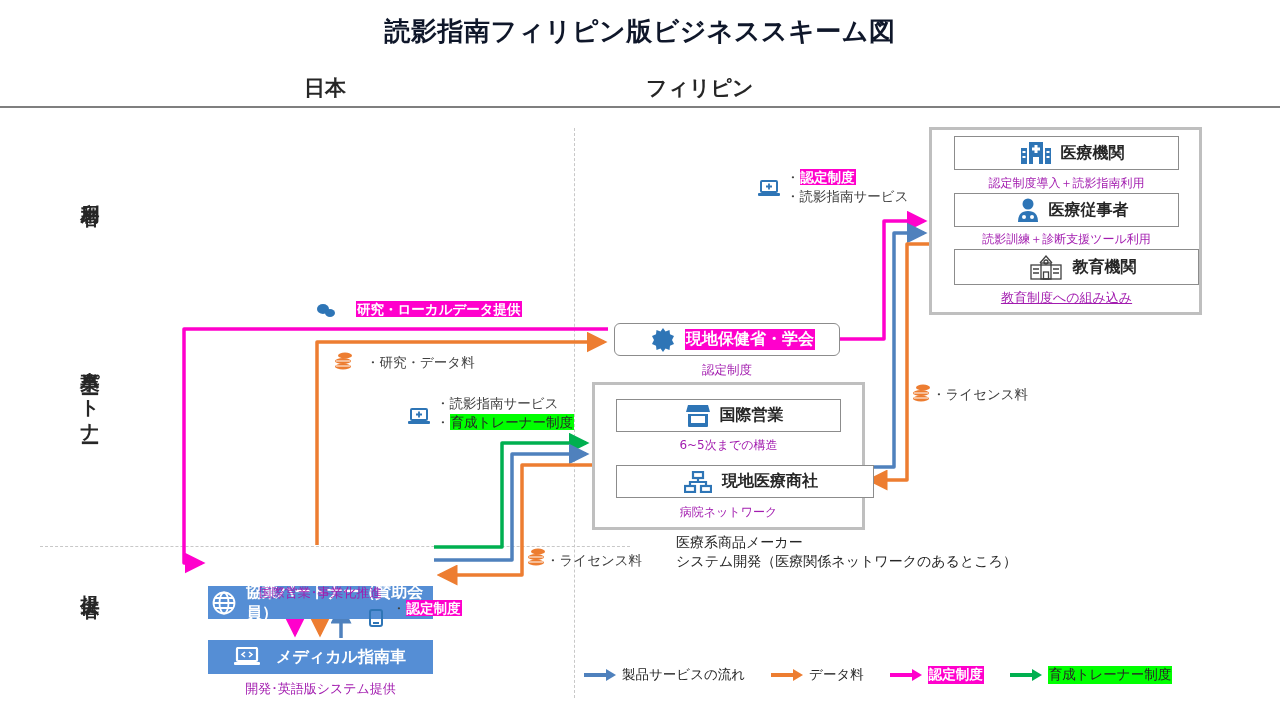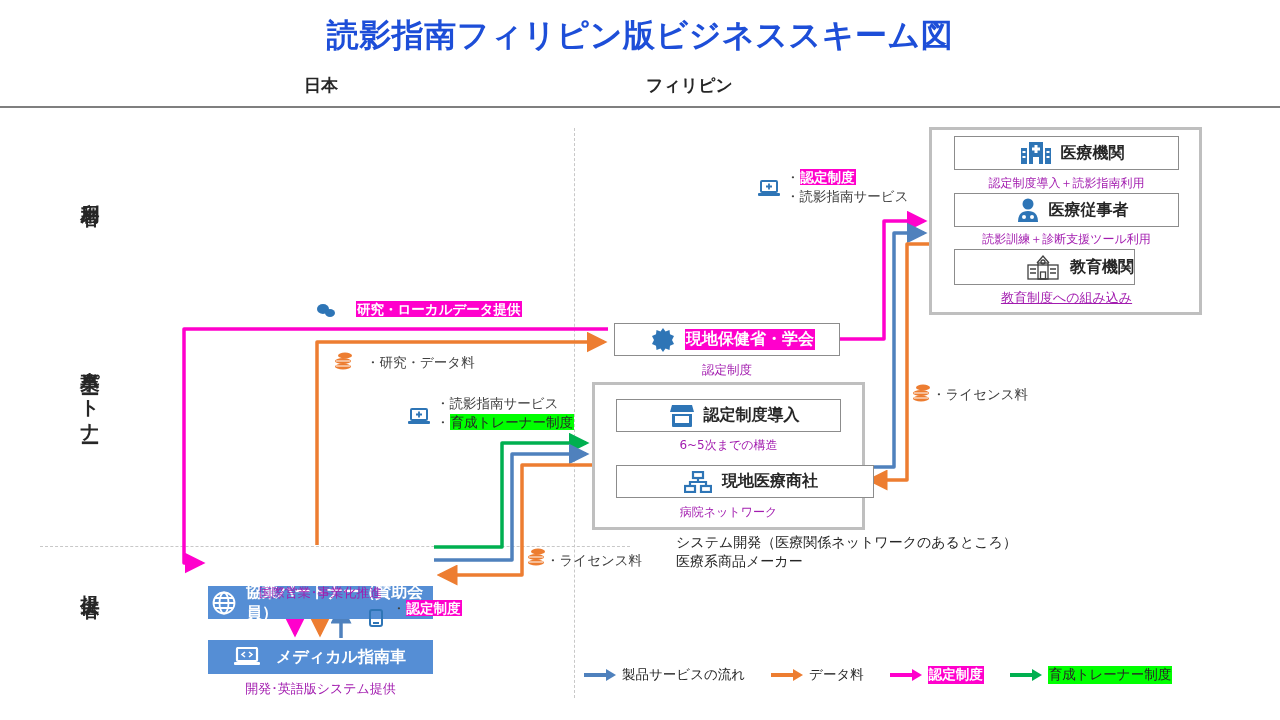--- a/index.html
+++ b/index.html
@@ -1,20 +1,20 @@
 <!DOCTYPE html>
 <html><head>
 <meta charset="utf-8">
 <style>
   html, body { margin:0; padding:0; }
   body { width:1280px; height:720px; position:relative; background:#ffffff; overflow:hidden;
          font-family:"DejaVu Sans", "Liberation Sans", sans-serif; color:#262626; }
   .abs { position:absolute; }
-  .title { left:0; width:1280px; top:14px; text-align:center; font-size:32px; font-weight:bold; color:#1d4ed8; letter-spacing:0.5px; }
-  .col-head { top:74px; font-size:17px; font-weight:bold; color:#262626; }
+  .title { left:0; width:1280px; top:14px; text-align:center; font-size:26px; font-weight:bold; color:#0f172a; letter-spacing:0.5px; }
+  .col-head { top:74px; font-size:21px; font-weight:bold; color:#262626; }
   .top-rule { left:0; top:106px; width:1280px; height:2px; background:#7f7f7f; }
   .vdash { left:574px; top:128px; width:0; height:570px; border-left:1px dashed #c8c8c8; }
   .hdash { left:40px; top:546px; width:590px; height:0; border-top:1px dashed #c8c8c8; }
   .row-label { font-size:19px; font-weight:bold; color:#262626; writing-mode:vertical-rl; text-orientation:upright; letter-spacing:2px; }
   .group { border:3px solid #bfbfbf; background:#fff; box-sizing:border-box; }
   .box { border:1px solid #8c8c8c; background:#fff; box-sizing:border-box; display:flex; align-items:center; justify-content:center; gap:10px; font-size:16px; font-weight:bold; color:#262626;padding-left:12px; }
   .box-blue { background:#558ed5; color:#fff; font-size:16px; font-weight:bold; display:flex; align-items:center; gap:10px; box-sizing:border-box; }
   .caption { font-size:12px; color:#a21caf; text-align:center; white-space:nowrap; }
   .note { font-size:13.5px; color:#404040; white-space:nowrap; line-height:19px; }
   .hl-pink { background:#ff00cc; color:#fff; font-weight:bold; padding:0 1px; }
@@ -102,21 +102,21 @@
         <circle cx="11" cy="6" r="5.5" fill="#2e75b6"></circle>
         <path d="M1,24 Q1,13 11,13 Q21,13 21,24 z" fill="#2e75b6"></path>
         <circle cx="7" cy="19" r="2" fill="#fff"></circle>
         <circle cx="15" cy="19" r="2" fill="#fff"></circle>
       </svg>
   </span>
   <span>医療従事者</span>
 </div>
 <div class="abs caption" style="left:954px; top:231px; width:225px;">読影訓練＋診断支援ツール利用</div>
 
-<div class="abs box" style="left:954px; top:249px; width:181px; height:36px;justify-content:flex-end;">
+<div class="abs box" style="left:954px; top:249px; width:245px; height:36px;">
   <span class="icon">
     <svg width="34" height="26" viewBox="0 0 34 26" fill="none" stroke="#404040" stroke-width="1.3">
         <path d="M11,9 L17,2 L23,9"></path>
         <circle cx="17" cy="8" r="2"></circle>
         <rect x="2" y="11" width="30" height="14"></rect>
         <rect x="12" y="9" width="10" height="16"></rect>
         <rect x="14.5" y="18" width="5" height="7"></rect>
         <path d="M4,15 h6 M4,19 h6 M24,15 h6 M24,19 h6"></path>
       </svg>
   </span>
@@ -149,21 +149,21 @@
 <div class="abs icon" style="left:334px; top:352px;">
   <svg width="20" height="18" viewBox="0 0 20 18">
       <ellipse cx="11" cy="3.5" rx="7" ry="3" fill="#ed7d31"></ellipse>
       <ellipse cx="9" cy="9" rx="8" ry="3" fill="#ed7d31"></ellipse>
       <ellipse cx="9" cy="14.5" rx="8" ry="3" fill="#ed7d31"></ellipse>
       <path d="M2,9 h14 M2,14 h14" stroke="#fff" stroke-width="1"></path>
     </svg>
 </div>
 <div class="abs note" style="left:366px; top:353px;">・研究・データ料</div>
 
-<div class="abs box" style="left:614px; top:323px; width:226px; height:33px;">
+<div class="abs box" style="left:614px; top:323px; width:226px; height:33px;border-radius:6px;">
   <span class="icon">
     <svg width="24" height="24" viewBox="0 0 24 24">
         <polygon fill="#2e75b6" points="12,0 14.5,3.5 18.5,2 19,6.2 23,8 21,12 23,16 19,17.8 18.5,22 14.5,20.5 12,24 9.5,20.5 5.5,22 5,17.8 1,16 3,12 1,8 5,6.2 5.5,2 9.5,3.5"></polygon>
       </svg>
   </span>
   <span class="hl-pink">現地保健省・学会</span>
 </div>
 <div class="abs caption" style="left:614px; top:362px; width:226px; font-size:12.5px;">認定制度</div>
 
 <div class="abs icon" style="left:408px; top:408px;">
@@ -180,40 +180,40 @@
 
 <div class="abs group" style="left:592px; top:382px; width:273px; height:148px;"></div>
 <div class="abs box" style="left:616px; top:399px; width:225px; height:33px;">
   <span class="icon">
     <svg width="24" height="22" viewBox="0 0 24 22">
         <path d="M2,0 h20 l2,7 H0 z" fill="#2e75b6"></path>
         <path d="M2,9 h20 v12 a1,1 0 0 1 -1,1 H3 a1,1 0 0 1 -1,-1 z" fill="#2e75b6"></path>
         <rect x="5" y="11" width="14" height="7" fill="#fff"></rect>
       </svg>
   </span>
-  <span>認定制度導入</span>
+  <span>国際営業</span>
 </div>
 <div class="abs caption" style="left:616px; top:437px; width:225px;">6~5次までの構造</div>
 
 <div class="abs box" style="left:616px; top:465px; width:258px; height:33px;">
   <span class="icon">
     <svg width="28" height="22" viewBox="0 0 28 22" fill="none" stroke="#2e75b6" stroke-width="2.2">
         <rect x="9" y="1" width="10" height="6"></rect>
         <rect x="1" y="15" width="10" height="6"></rect>
         <rect x="17" y="15" width="10" height="6"></rect>
         <path d="M14,7 v4 M6,15 v-4 h16 v4"></path>
       </svg>
   </span>
   <span>現地医療商社</span>
 </div>
 <div class="abs caption" style="left:616px; top:504px; width:225px;">病院ネットワーク</div>
 
 <div class="abs note" style="left:676px; top:533px; font-size:14px; color:#262626;">
+  <div>医療系商品メーカー</div>
   <div>システム開発（医療関係ネットワークのあるところ）</div>
-  <div>医療系商品メーカー</div>
 </div>
 
 <div class="abs icon" style="left:912px; top:384px;">
   <svg width="20" height="18" viewBox="0 0 20 18">
       <ellipse cx="11" cy="3.5" rx="7" ry="3" fill="#ed7d31"></ellipse>
       <ellipse cx="9" cy="9" rx="8" ry="3" fill="#ed7d31"></ellipse>
       <ellipse cx="9" cy="14.5" rx="8" ry="3" fill="#ed7d31"></ellipse>
       <path d="M2,9 h14 M2,14 h14" stroke="#fff" stroke-width="1"></path>
     </svg>
 </div>

